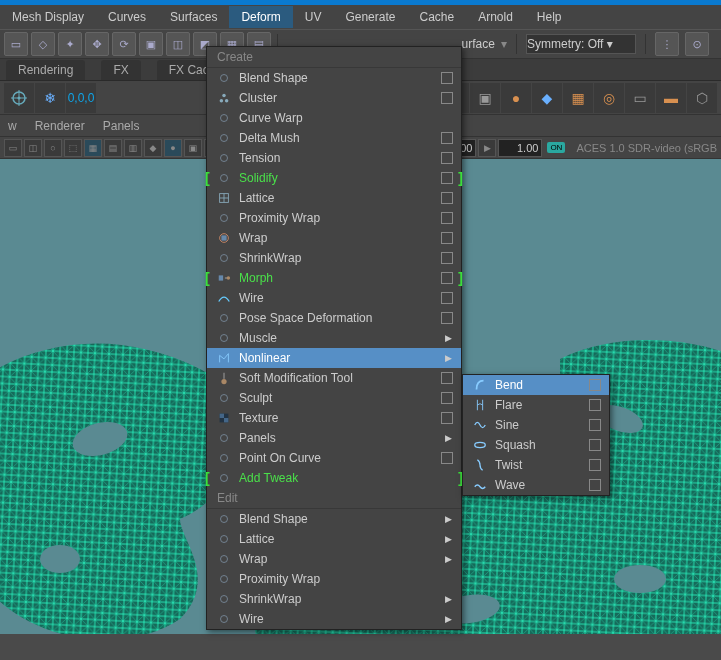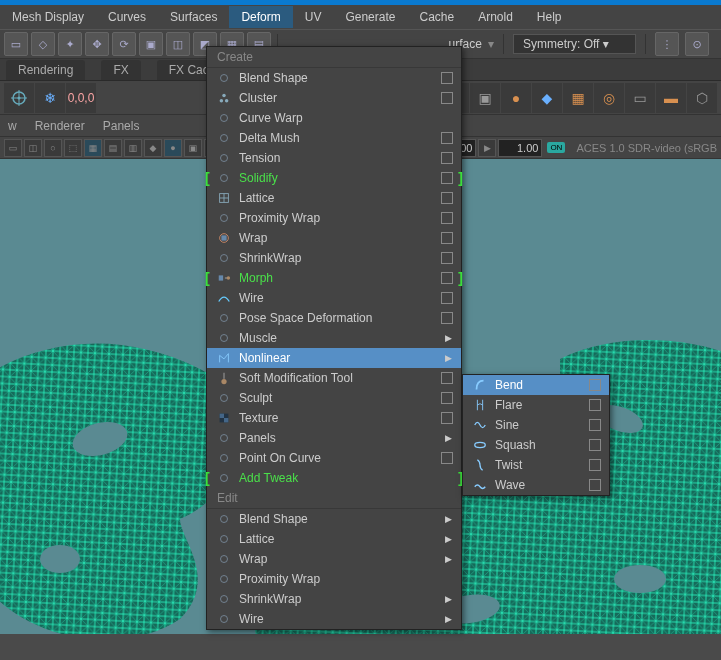--- a/index.html
+++ b/index.html
@@ -5,30 +5,30 @@
   *{margin:0;padding:0;box-sizing:border-box;font-family:"Segoe UI",Arial,sans-serif;font-size:12px;user-select:none}
   html,body{width:721px;height:660px;overflow:hidden;background:#4a4a4a;color:#ccc}
   .titlebar{height:5px;background:#0a7ad0}
   .menubar{height:24px;background:#444;display:flex;align-items:center;gap:0}
   .menubar .mi{padding:4px 12px;color:#ccc}
   .menubar .mi.hl{background:#2b5b7f;color:#fff}
   .toolbar1{height:30px;background:#444;border-top:1px solid #555;border-bottom:1px solid #333;display:flex;align-items:center;padding:0 4px;gap:3px}
   .tbtn{width:24px;height:24px;background:#555;border:1px solid #666;border-radius:2px;display:flex;align-items:center;justify-content:center;color:#aac;font-size:11px}
   .sep{width:1px;height:20px;background:#333;margin:0 3px}
   .sym-area{margin-left:auto;display:flex;align-items:center;gap:6px;padding-right:8px}
-  .sym-dd{background:#333;border:1px solid #555;padding:2px 9px;color:#ccc;width:123px}
+  .sym-dd{background:#333;border:1px solid #555;padding:2px 0;color:#ccc;width:110px}
   .tabbar{height:22px;background:#3c3c3c;display:flex;align-items:flex-end;padding-left:6px;gap:16px;border-bottom:1px solid #2a2a2a}
   .tab{padding:3px 12px;background:#333;color:#aaa;border-top-left-radius:3px;border-top-right-radius:3px}
   .shelf{height:34px;background:#444;border-bottom:1px solid #333;display:flex;align-items:center;padding:0 4px;gap:1px}
   .sh{width:30px;height:30px;background:#3a3a3a;display:flex;align-items:center;justify-content:center;color:#888;font-size:14px}
   .sh.bl{color:#6ab0ff}
   .sh.or{color:#d89050}
   .sh.gr{color:#999}
   .sh svg{width:20px;height:20px}
-  .coord{color:#fca5a5}
+  .coord{color:#0ea5e9}
   .panel-menubar{height:22px;background:#444;border-bottom:1px solid #333;display:flex;align-items:center;padding-left:8px;gap:18px;color:#aaa}
   .panel-tool{height:22px;background:#444;border-bottom:1px solid #333;display:flex;align-items:center;padding:0 4px;gap:2px}
   .pt{width:18px;height:18px;border:1px solid #555;background:#3a3a3a;display:flex;align-items:center;justify-content:center;font-size:9px;color:#888}
   .pt.on{background:#2a4a5a}
   .time-field{background:#222;border:1px solid #555;color:#ccc;width:44px;height:18px;text-align:right;padding-right:3px;font-size:11px}
   .colorspace{color:#888;font-size:11px;margin-left:6px}
   .aces-on{background:#2aa8a0;color:#000;font-size:8px;padding:1px 3px;border-radius:2px;margin:0 3px}
   .viewport{position:relative;width:721px;height:475px;background:#5a8a92;overflow:hidden}
   .mesh-svg{position:absolute;inset:0;width:100%;height:100%}
   

